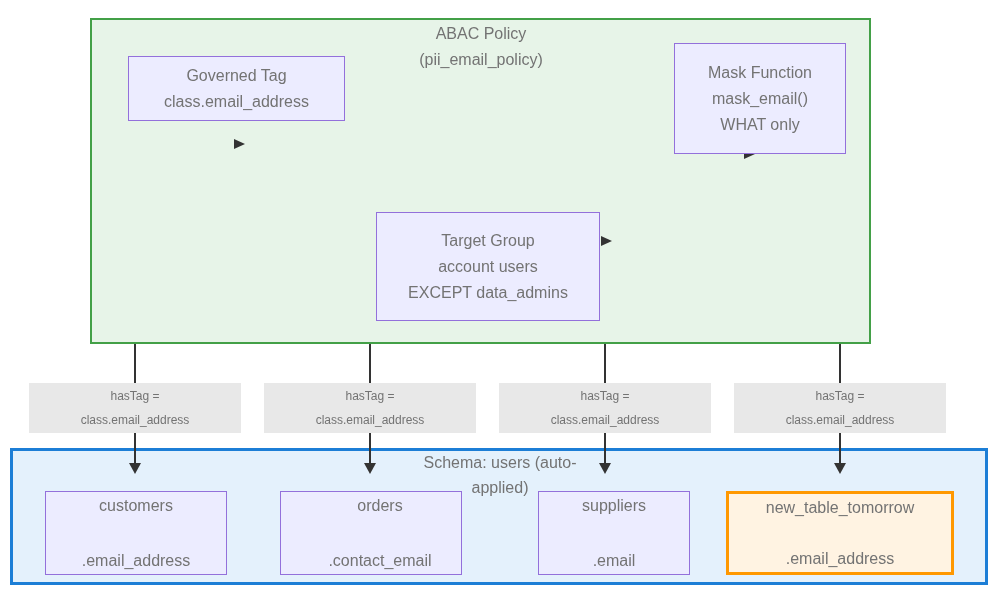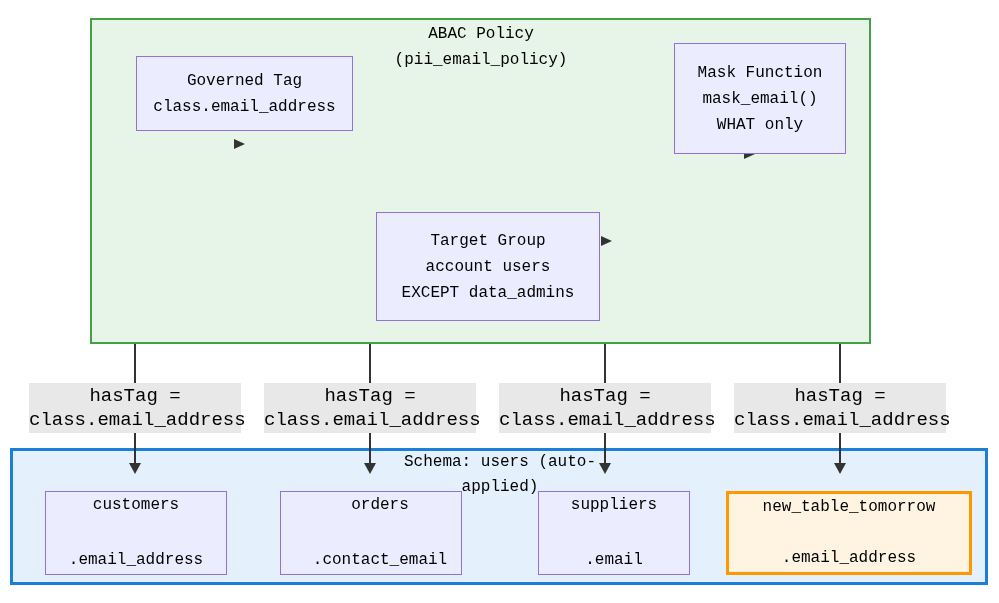--- a/index.html
+++ b/index.html
@@ -1,21 +1,21 @@
 <!DOCTYPE html>
 <html><head>
 <meta charset="utf-8">
 <style>
   html,body { margin:0; padding:0; background:#ffffff; }
   #canvas {
     position: relative;
     width: 999px; height: 603px;
     background: #ffffff;
-    font-family: Liberation Mono, monospace;
-    color: #000000;
+    font-family: Liberation Sans, sans-serif;
+    color: #737373;
     overflow: hidden;
   }
   .abs { position: absolute; box-sizing: border-box; }
 
   
   .cluster { z-index: 0; }
   .cluster-policy {
     left: 90px; top: 18px; width: 781px; height: 326px;
     background: #E7F4E8; border: 2px solid #43A047;
   }
@@ -37,37 +37,37 @@
     border-top: 11px solid #333333;
   }
   .arrow-right {
     z-index: 2; width: 0; height: 0;
     border-top: 5px solid transparent; border-bottom: 5px solid transparent;
     border-left: 11px solid #333333;
   }
   .edge-label {
     z-index: 3; top: 383px; width: 212px; height: 50px;
     background: #E8E8E8; text-align: center;
-    font-size: 19px; line-height: 24px; padding-top: 1px;
+    font-size: 12px; line-height: 24px; padding-top: 1px;
   }
 
   
   .node {
     z-index: 3; background: #ECECFF; border: 1.5px solid #9370DB;
     display: flex; flex-direction: column; align-items: center; justify-content: center;
     text-align: center; font-size: 16px; line-height: 26px;
   }
-  .node-governed { left: 136px; top: 56px;  width: 217px; height: 75px; }
+  .node-governed { left: 128px; top: 56px;  width: 217px; height: 65px; }
   .node-mask     { left: 663px; top: 43px;  width: 172px; height: 111px; margin-left: 11px; }
   .node-target   { left: 376px; top: 212px; width: 224px; height: 109px; }
   .node-table    { top: 491px; height: 84px; line-height: 27px; justify-content: space-between; }
   .node-customers { left: 45px;  width: 182px; }
   .node-orders    { left: 280px; width: 182px; padding-left: 18px; }
   .node-suppliers { left: 538px; width: 152px; }
-  .node-newtable  { left: 726px; width: 246px; background: #FFF3E2; border: 3px solid #FF9800; }
+  .node-newtable  { left: 726px; width: 228px; background: #FFF3E2; border: 3px solid #FF9800; }
 </style>
 </head>
 <body>
 
 <div id="canvas">
 
   <div class="abs cluster cluster-policy"></div>
   <div class="abs cluster-title title-policy">
     <div>ABAC Policy</div>
     <div>(pii_email_policy)</div>

